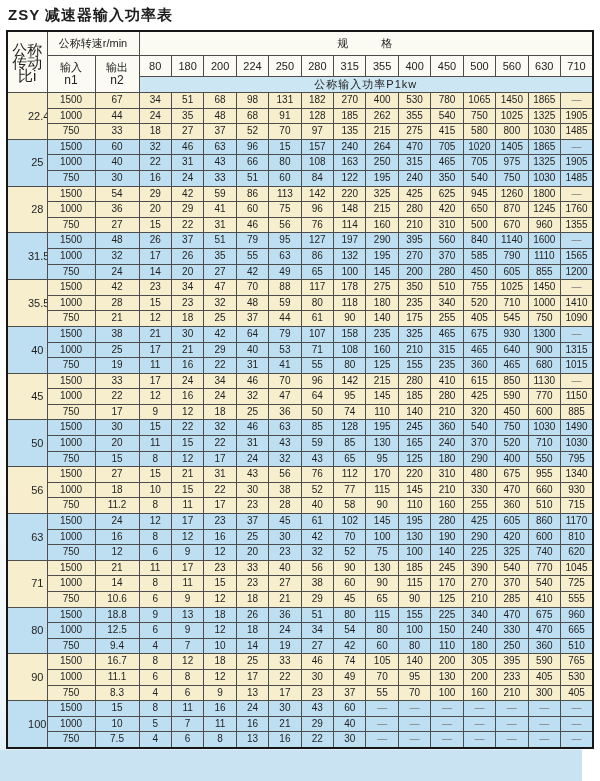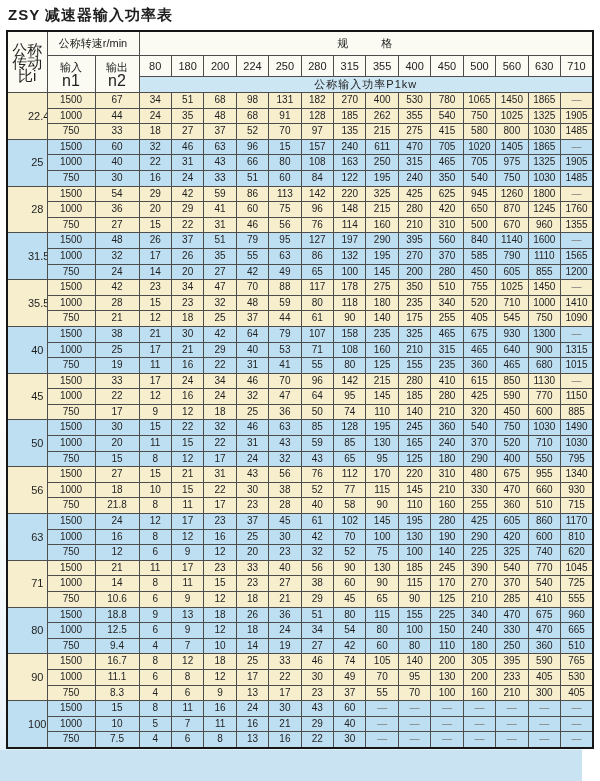--- a/index.html
+++ b/index.html
@@ -24,21 +24,21 @@
     border:1px solid var(--grid-line,#4d4d4d);
     text-align:center;vertical-align:middle;
     padding:0;overflow:hidden;white-space:nowrap;
   }
   thead th{background:var(--header-bg,#fbfbf3);font-weight:normal;color:#222;}
   .h1 th{height:23px;font-size:11px;}
   .spec{word-spacing:26px;letter-spacing:2px;}
   .ratio-h span{display:block;line-height:13px;font-size:15px;}
   .h2 th{height:20px;font-size:11px;}
   .h2 th span{display:block;line-height:13px;}
-  .h2 .sub{font-size:16px;}
+  .h2 .sub{font-size:12px;}
   .h2 .size{font-size:11px;}
   .h3 .pk{height:15px;background:var(--power-row-bg,#cde6f4);font-size:11px;letter-spacing:1px;}
   tbody td{height:14.6px;font-size:10px;color:#1f1f1f;line-height:14.6px;}
   tbody td.ratio{font-size:11px;padding-left:20px;}
   tbody td.speed{font-size:10px;}
   tr.beige td{background:var(--row-beige,#f6eecd);}
   tr.blue td{background:var(--row-blue,#bedff2);}
   td.dash{color:#7d7d7d;}
   .bottom-band{flex:1;background:var(--page-bottom,#c9e3f2);margin-top:1px;}
 </style>
@@ -167,21 +167,21 @@
           <td rowspan="3" class="ratio">25</td>
           <td class="speed">1500</td>
           <td class="speed">60</td>
           <td class="val">32</td>
           <td class="val">46</td>
           <td class="val">63</td>
           <td class="val">96</td>
           <td class="val">15</td>
           <td class="val">157</td>
           <td class="val">240</td>
-          <td class="val">611</td>
+          <td class="val">264</td>
           <td class="val">470</td>
           <td class="val">705</td>
           <td class="val">1020</td>
           <td class="val">1405</td>
           <td class="val">1865</td>
           <td class="val dash">—</td>
         </tr>
         <tr class="blue">
           <td class="speed">1000</td>
           <td class="speed">40</td>
@@ -580,21 +580,21 @@
           <td class="val">115</td>
           <td class="val">145</td>
           <td class="val">210</td>
           <td class="val">330</td>
           <td class="val">470</td>
           <td class="val">660</td>
           <td class="val">930</td>
         </tr>
         <tr class="beige">
           <td class="speed">750</td>
-          <td class="speed">21.8</td>
+          <td class="speed">11.2</td>
           <td class="val">8</td>
           <td class="val">11</td>
           <td class="val">17</td>
           <td class="val">23</td>
           <td class="val">28</td>
           <td class="val">40</td>
           <td class="val">58</td>
           <td class="val">90</td>
           <td class="val">110</td>
           <td class="val">160</td>

